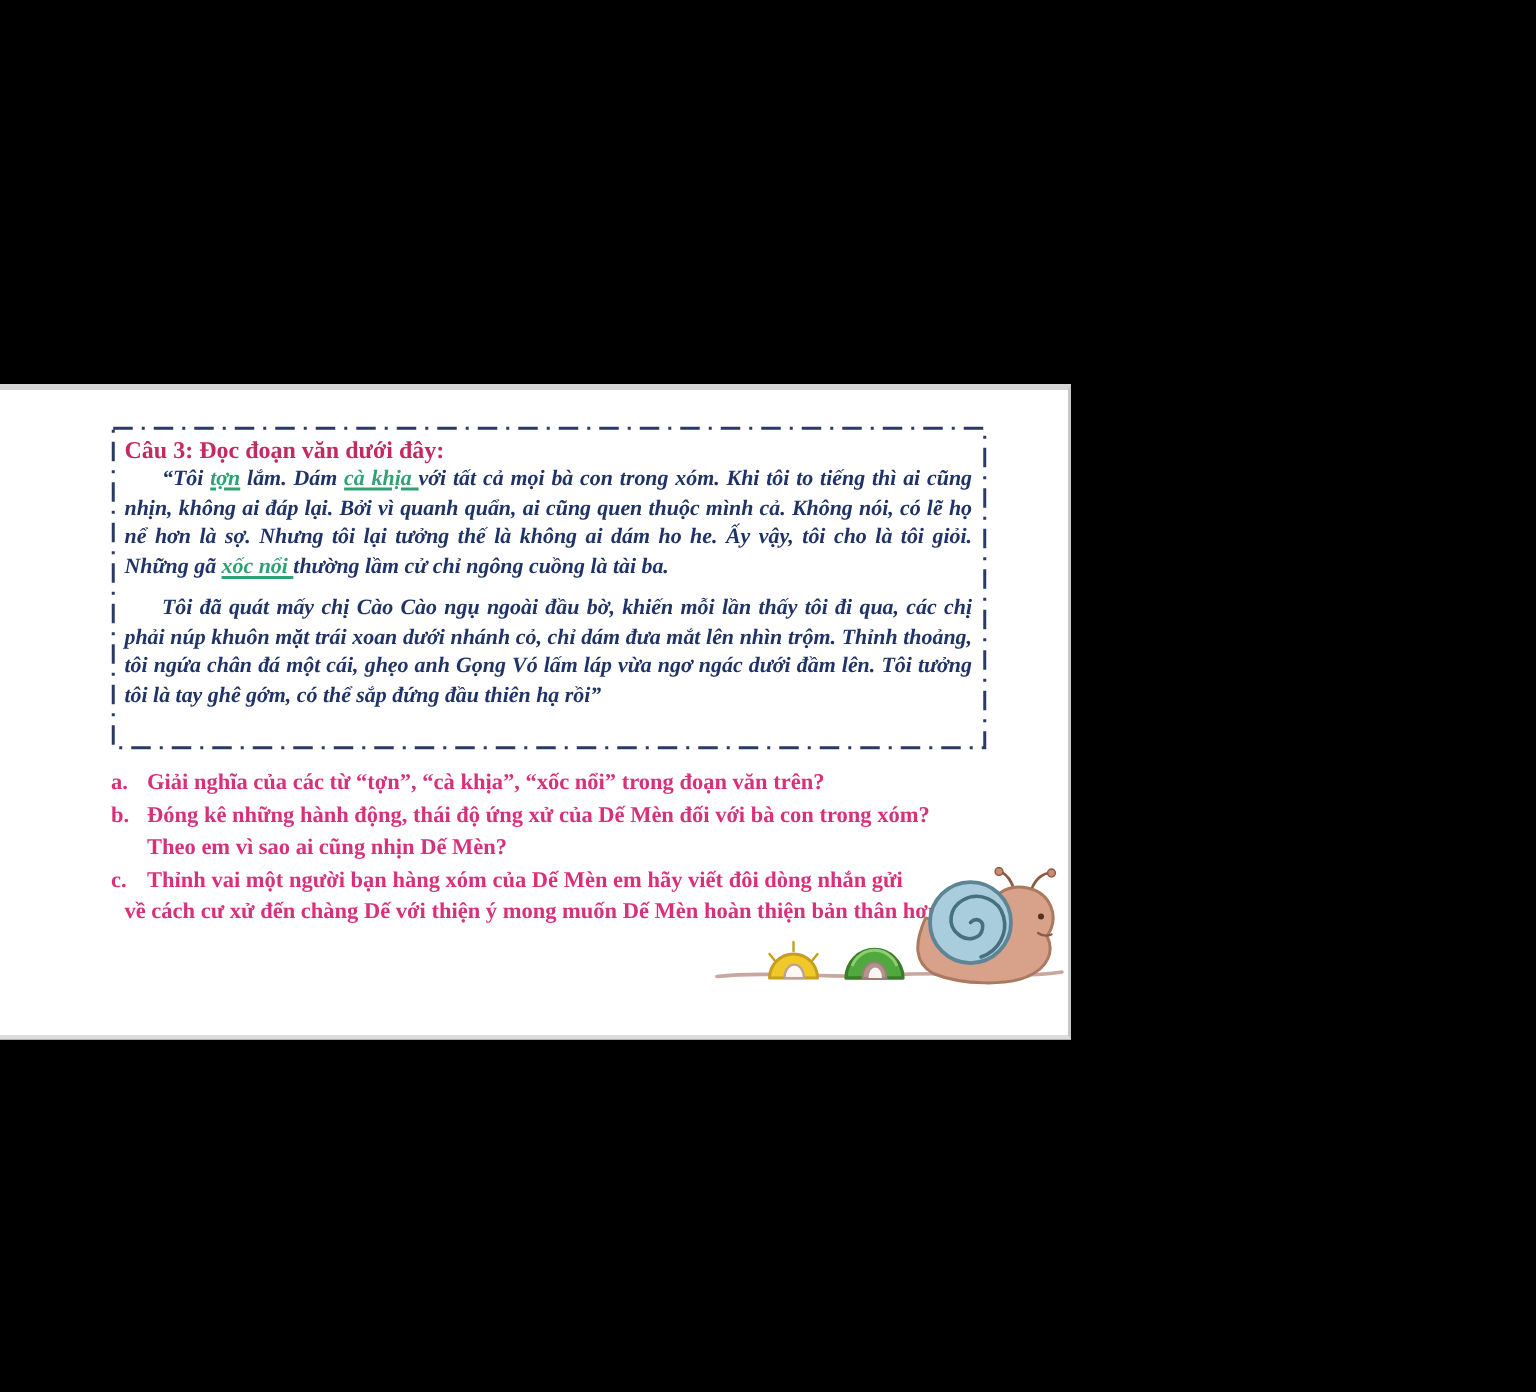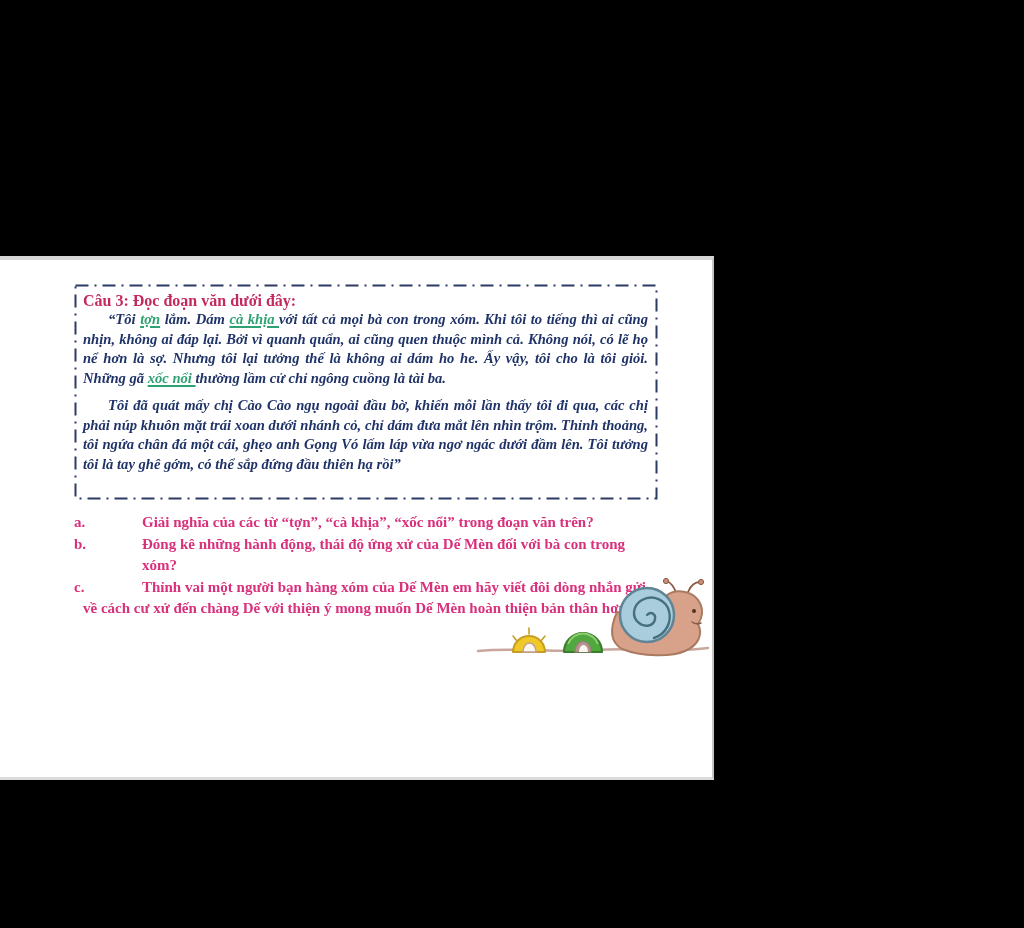--- a/index.html
+++ b/index.html
@@ -1,21 +1,21 @@
 <!DOCTYPE html>
 <html style="--background: #000000; --page_bg: #ffffff; --title_color: #c42a60; --body_color: #1f3368; --term_color: #2fa273; --citation_color: #a84c52; --question_color: #d9307c; --border_color: #2c3a66;"><head>
 <meta charset="utf-8">
 <style>
   html,body{margin:0;padding:0;}
   body{
     width:1024px;height:928px;background:#000;overflow:hidden;position:relative;
     font-family:"Liberation Serif","DejaVu Serif",serif;
   }
   .page{
-    position:absolute;left:0;top:256px;width:714px;height:524px;
+    position:absolute;left:0;top:256px;width:714px;height:437px;
     background:var(--page_bg,#fff);
     border-top:4px solid #d6d6d6;border-right:2px solid #c6c6c6;border-bottom:3px solid #dcdcdc;
     box-sizing:border-box;
   }
   .dash-rect{position:absolute;left:74px;top:24px;width:584px;height:216px;}
   .box-content{
     position:absolute;left:74px;top:24px;width:584px;box-sizing:border-box;
     padding:7px 10px 0 9px;
   }
   .box-title{
@@ -37,21 +37,21 @@
     font-style:italic;font-size:14.5px;line-height:18px;
     color:var(--citation_color,#a84c52);
   }
   .questions{
     position:absolute;left:74px;top:252px;width:586px;
     color:var(--question_color,#d9307c);
     font-weight:bold;font-size:15px;line-height:21.5px;
   }
   .q-row{display:flex;}
   .q-label{flex:0 0 24px;}
-  .q-text{flex:1;margin-left:44px;}
+  .q-text{flex:1;}
   .q-cont-b{padding-left:24px;}
   .q-cont-c{padding-left:9px;}
   .snail-svg{position:absolute;left:470px;top:318px;width:242px;height:88px;}
 </style>
 </head>
 <body>
 
 <div class="page">
 
   <svg class="dash-rect" viewBox="0 0 584 216">
@@ -69,20 +69,21 @@
 
   <div class="questions">
     <div class="q-row">
       <span class="q-label">a.</span>
       <span class="q-text">Giải nghĩa của các từ “tợn”, “cà khịa”, “xốc nổi” trong đoạn văn trên?</span>
     </div>
     <div class="q-row">
       <span class="q-label">b.</span>
       <span class="q-text">Đóng kê những hành động, thái độ ứng xử của Dế Mèn đối với bà con trong xóm?</span>
     </div>
+    <div class="q-cont-b">Theo em vì sao ai cũng nhịn Dế Mèn?</div>
     <div class="q-row">
       <span class="q-label">c.</span>
       <span class="q-text">Thỉnh vai một người bạn hàng xóm của Dế Mèn em hãy viết đôi dòng nhắn gửi</span>
     </div>
     <div class="q-cont-c">về cách cư xử đến chàng Dế với thiện ý mong muốn Dế Mèn hoàn thiện bản thân hơn.</div>
   </div>
 
   <svg class="snail-svg" viewBox="0 0 242 88">
 
     <path d="M8,73 C45,69 85,75 125,72 C165,69 205,75 238,70" fill="none" stroke="#c9a79e" stroke-width="2.4" stroke-linecap="round"></path>

